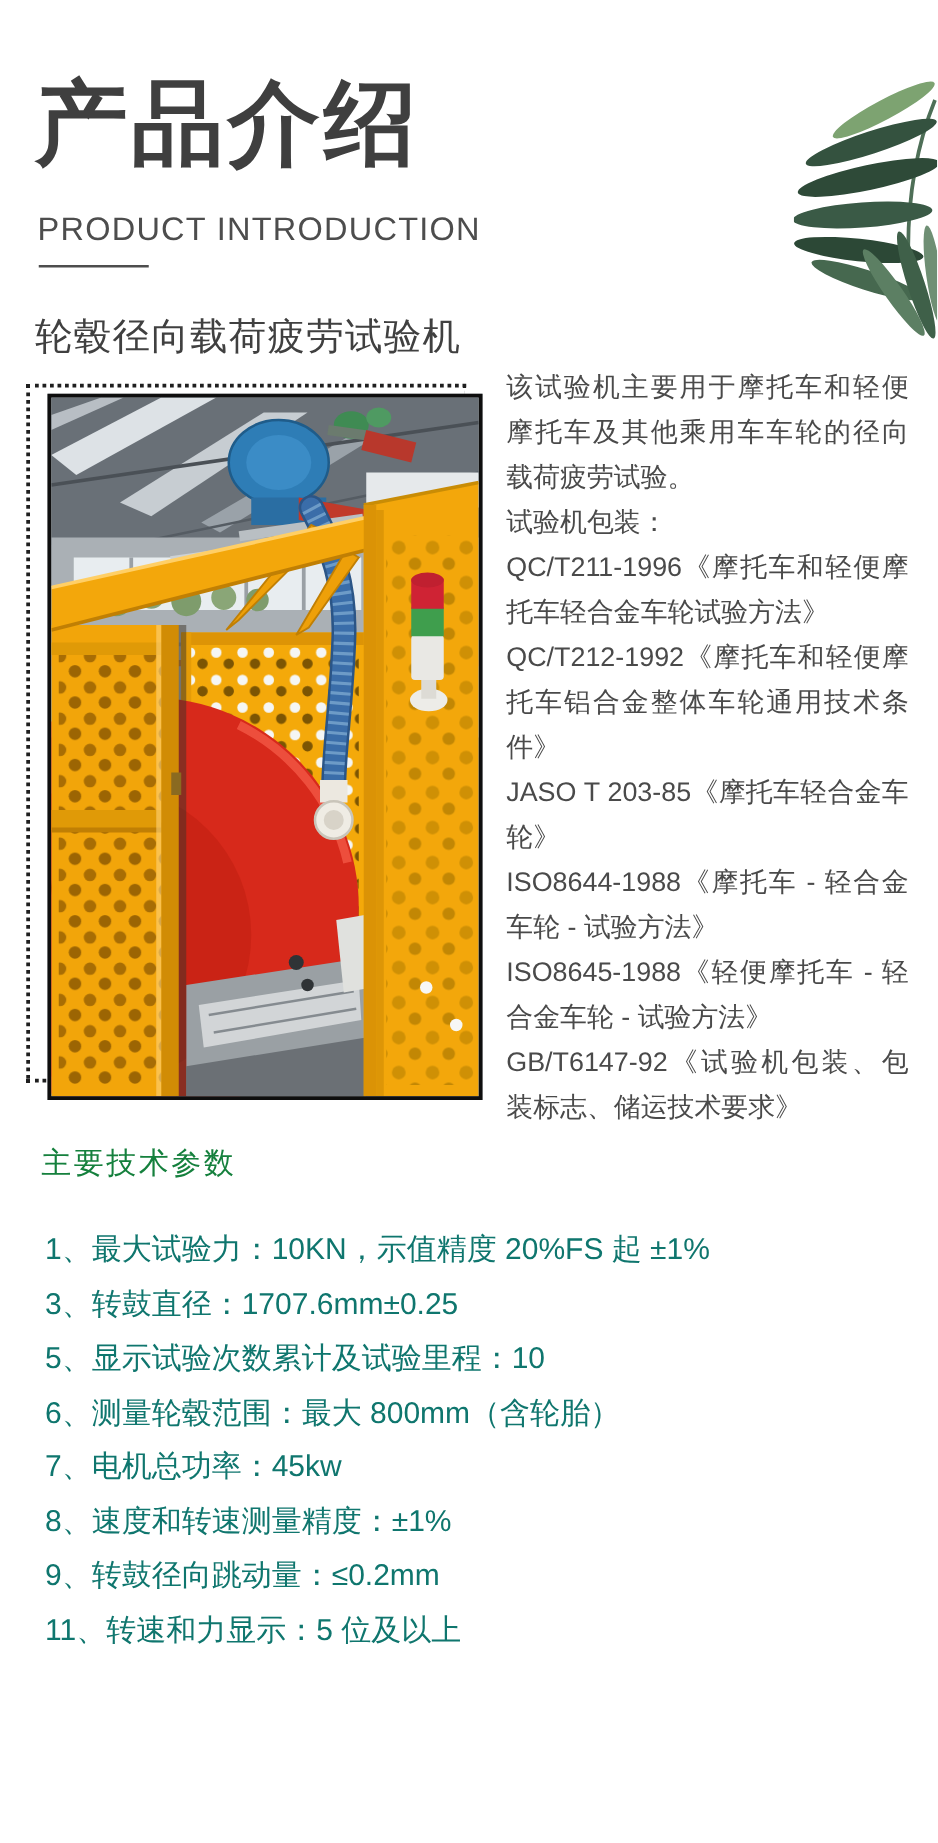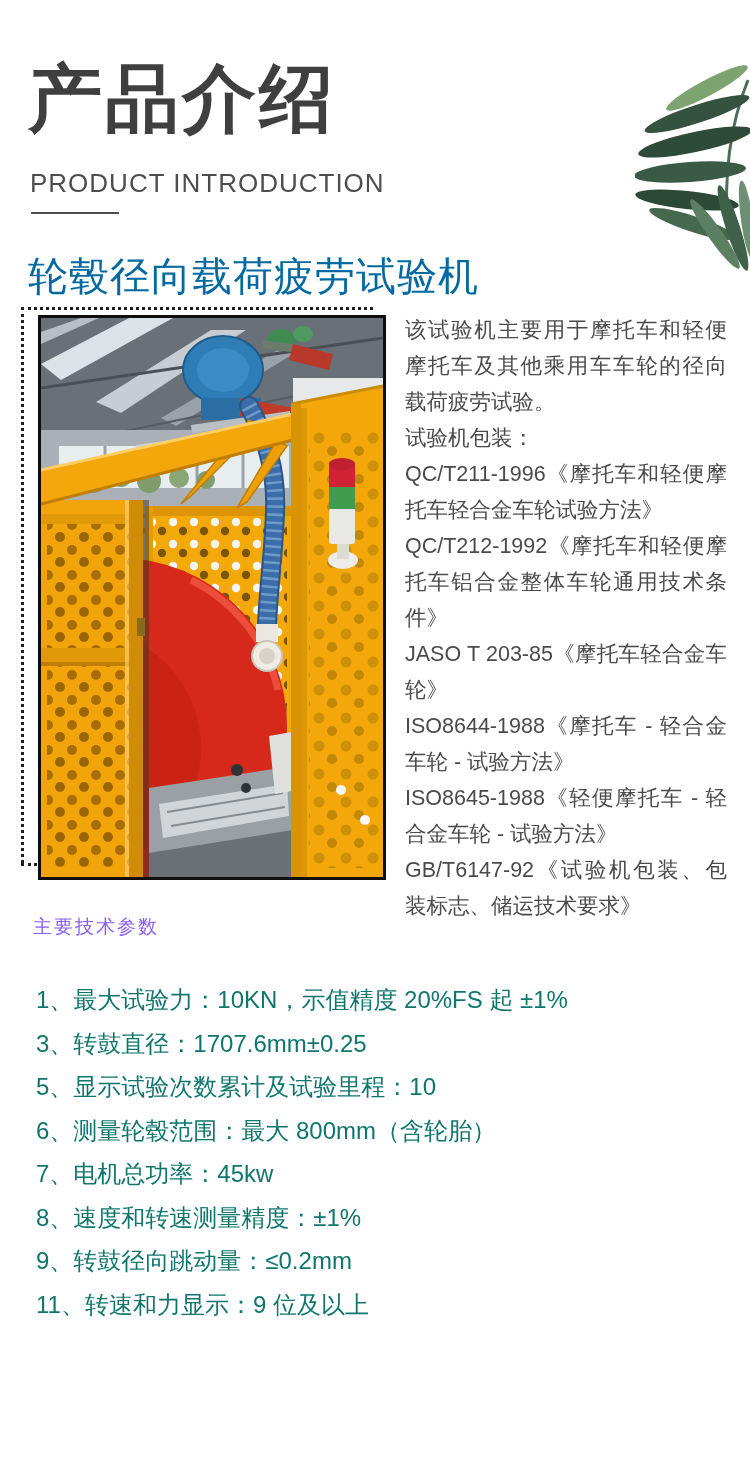--- a/index.html
+++ b/index.html
@@ -18,21 +18,21 @@
     font-size:26px; font-weight:400; color:#4d4d4d; letter-spacing:1px;
   }
   .title-underline {
     position:absolute; left:31px; top:212px; width:88px; height:2px; background:#4d4d4d;
   }
   .leaf-wrap { position:absolute; right:0; top:52px; width:115px; height:222px; overflow:hidden; }
 
   
   .product-name {
     position:absolute; left:28px; top:249px;
-    font-size:40px; font-weight:400; color:#0369a1; letter-spacing:1px;
+    font-size:30px; font-weight:400; color:#404040; letter-spacing:1px;
   }
 
   
   .photo-frame {
     position:absolute; left:21px; top:307px; width:352px; height:556px;
     border-top:3px dotted #1f1f1f; border-left:3px dotted #1f1f1f;
   }
   .photo-frame::before {
     content:""; position:absolute; left:-3px; bottom:-3px; width:16px; height:0;
     border-bottom:3px dotted #1f1f1f;
@@ -44,30 +44,30 @@
 
   
   .photo {
     position:absolute; left:38px; top:315px; width:348px; height:565px;
     border:3px solid #0e0e0e; background:#9aa0a4; overflow:hidden;
   }
   .photo svg { display:block; width:100%; height:100%; }
 
   
   .desc {
-    position:absolute; left:405px; top:312px; width:322px;
+    position:absolute; left:405px; top:292px; width:322px;
     font-size:21.5px; line-height:36px; color:#4a4a4a;
     text-align:justify;
   }
   .desc .line { text-align:justify; }
 
   
   .specs-heading {
     position:absolute; left:33px; top:914px;
-    font-size:19px; font-weight:500; color:#8b5cf6; letter-spacing:2px;
+    font-size:24px; font-weight:500; color:#15803d; letter-spacing:2px;
   }
   .specs-list { position:absolute; left:36px; top:978px; width:700px; list-style:none; }
   .spec-item { font-size:24px; line-height:43.5px; color:#0f766e; white-space:nowrap; }
 </style>
 </head>
 <body>
 
 <div class="page">
 
   <h1 class="title-cn">产品介绍</h1>
@@ -240,16 +240,16 @@
 
   <h3 class="specs-heading">主要技术参数</h3>
   <ul class="specs-list">
     <li class="spec-item">1、最大试验力：10KN，示值精度 20%FS 起 ±1%</li>
     <li class="spec-item">3、转鼓直径：1707.6mm±0.25</li>
     <li class="spec-item">5、显示试验次数累计及试验里程：10</li>
     <li class="spec-item">6、测量轮毂范围：最大 800mm（含轮胎）</li>
     <li class="spec-item">7、电机总功率：45kw</li>
     <li class="spec-item">8、速度和转速测量精度：±1%</li>
     <li class="spec-item">9、转鼓径向跳动量：≤0.2mm</li>
-    <li class="spec-item">11、转速和力显示：9 位及以上</li>
+    <li class="spec-item">11、转速和力显示：5 位及以上</li>
   </ul>
 
 </div>
 
 </body></html>

